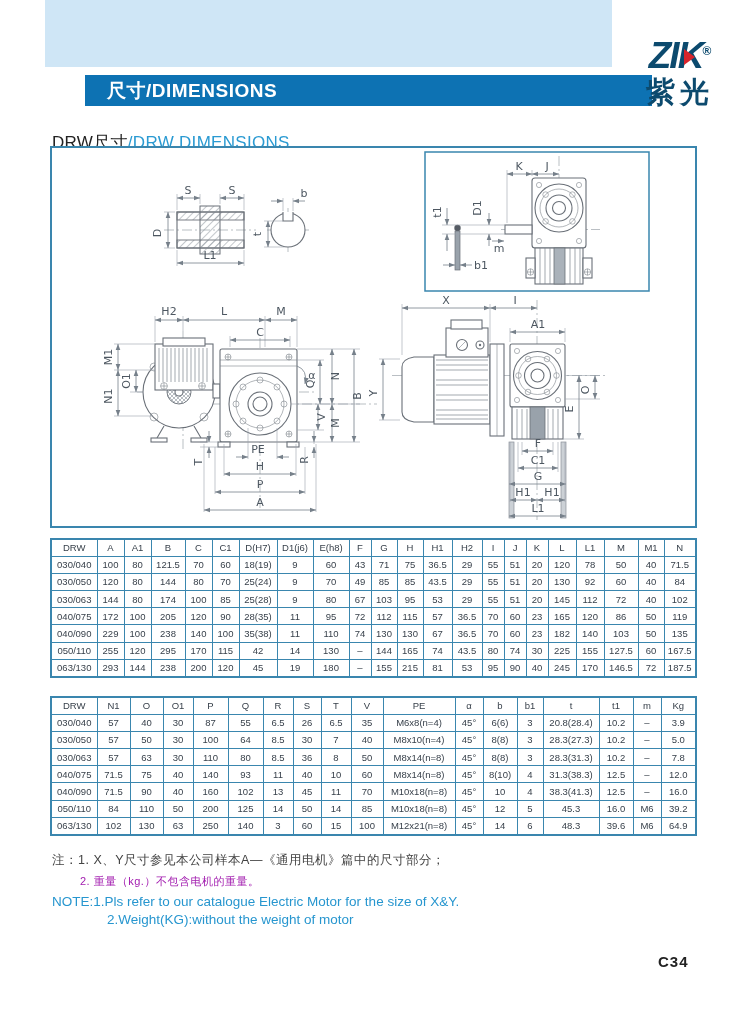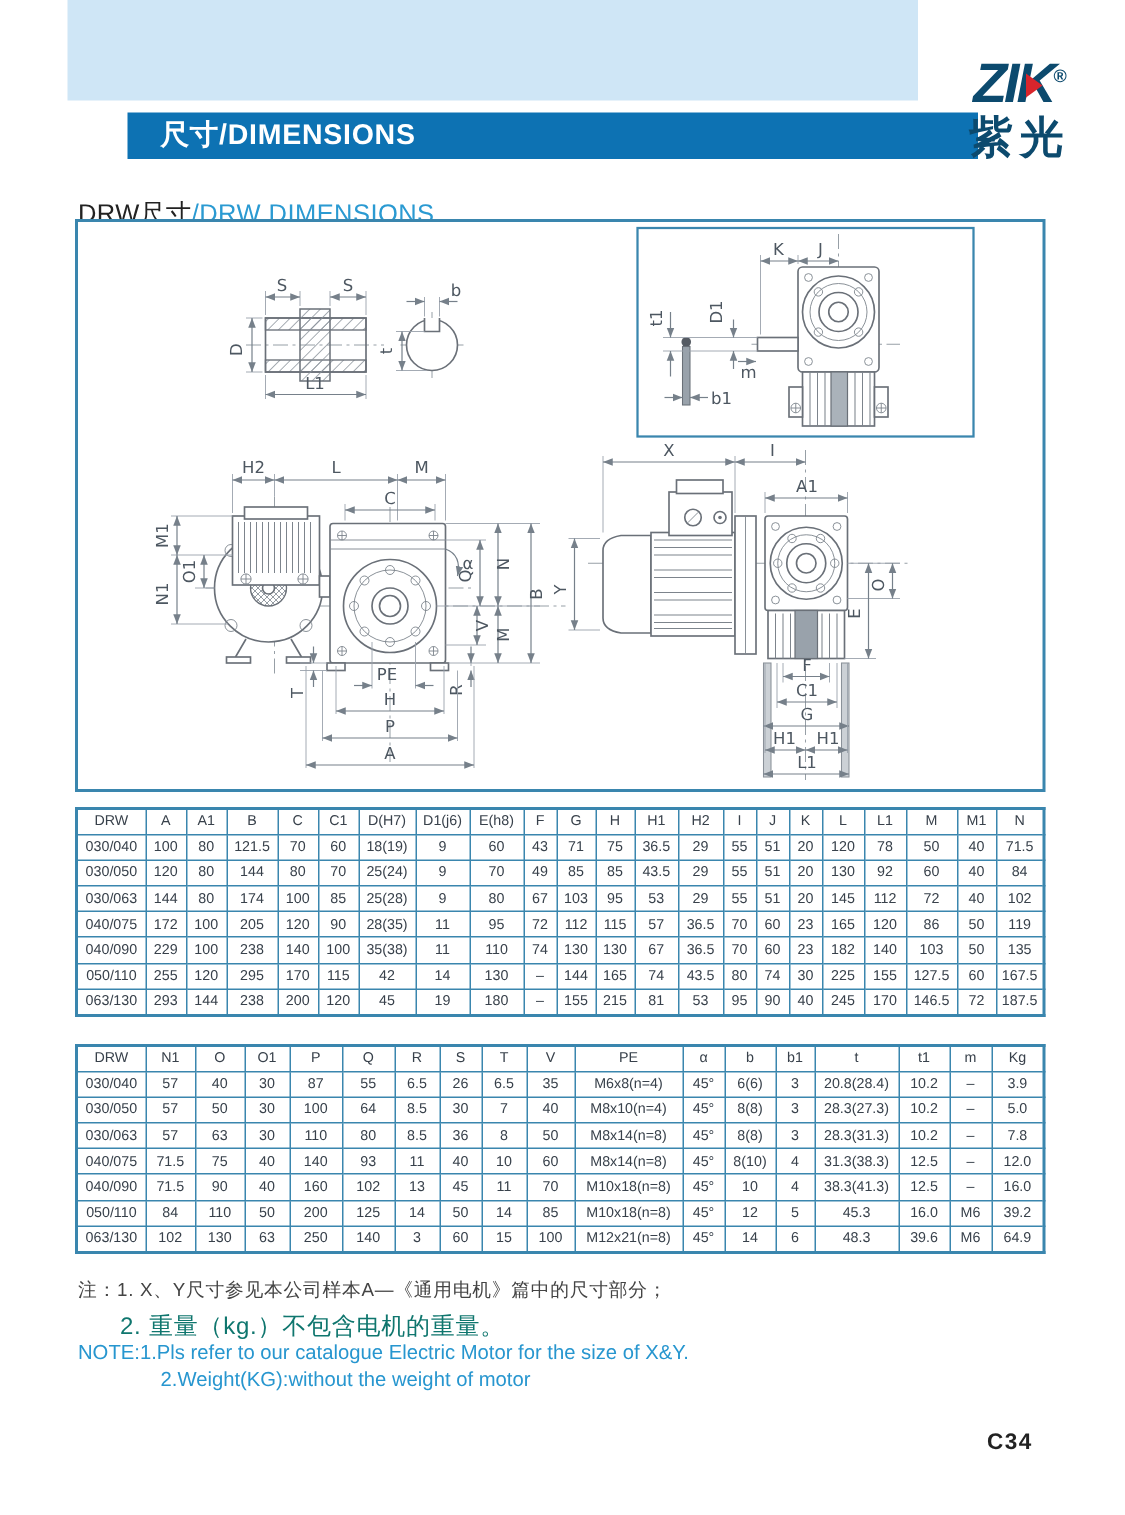--- a/index.html
+++ b/index.html
@@ -37,21 +37,21 @@
 
   .dim-table { position:absolute; left:50px; width:647px; border-collapse:collapse; table-layout:fixed;
                background:#fff; border:2px solid #3a86ae; font-size:9.5px; color:#38414b; }
   .dim-table th, .dim-table td { border:1px solid #3a86ae; height:17.2px; text-align:center;
                vertical-align:middle; padding:0; font-weight:normal; white-space:nowrap; overflow:hidden; }
   .t1 { top:538px; }
   .t2 { top:696px; }
 
   .note { position:absolute; }
   .cn1 { left:52px;  top:852px; font-size:12.5px; color:#444; letter-spacing:0.5px; }
-  .cn2 { left:80px;  top:874px; font-size:16px; color:#0f766e; letter-spacing:0.5px; }
+  .cn2 { left:80px;  top:874px; font-size:11px; color:#a21caf; letter-spacing:0.5px; }
   .en1 { left:52px;  top:894px; font-size:13.5px; color:#2796cf; }
   .en2 { left:107px; top:912px; font-size:13.5px; color:#2796cf; }
 
   .pagenum { position:absolute; left:658px; top:953px; font-size:15px; font-weight:bold; color:#222;
              letter-spacing:1px; }
 </style>
 </head>
 <body>
 
 <div class="page">

